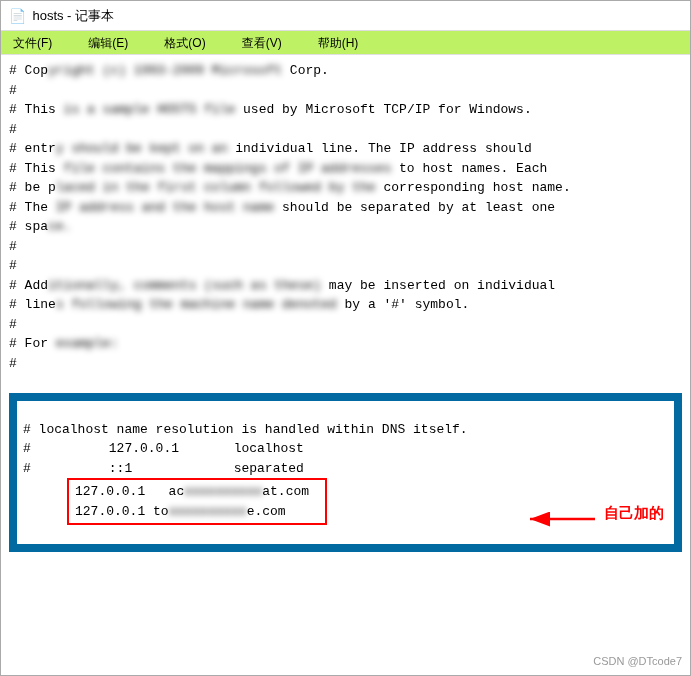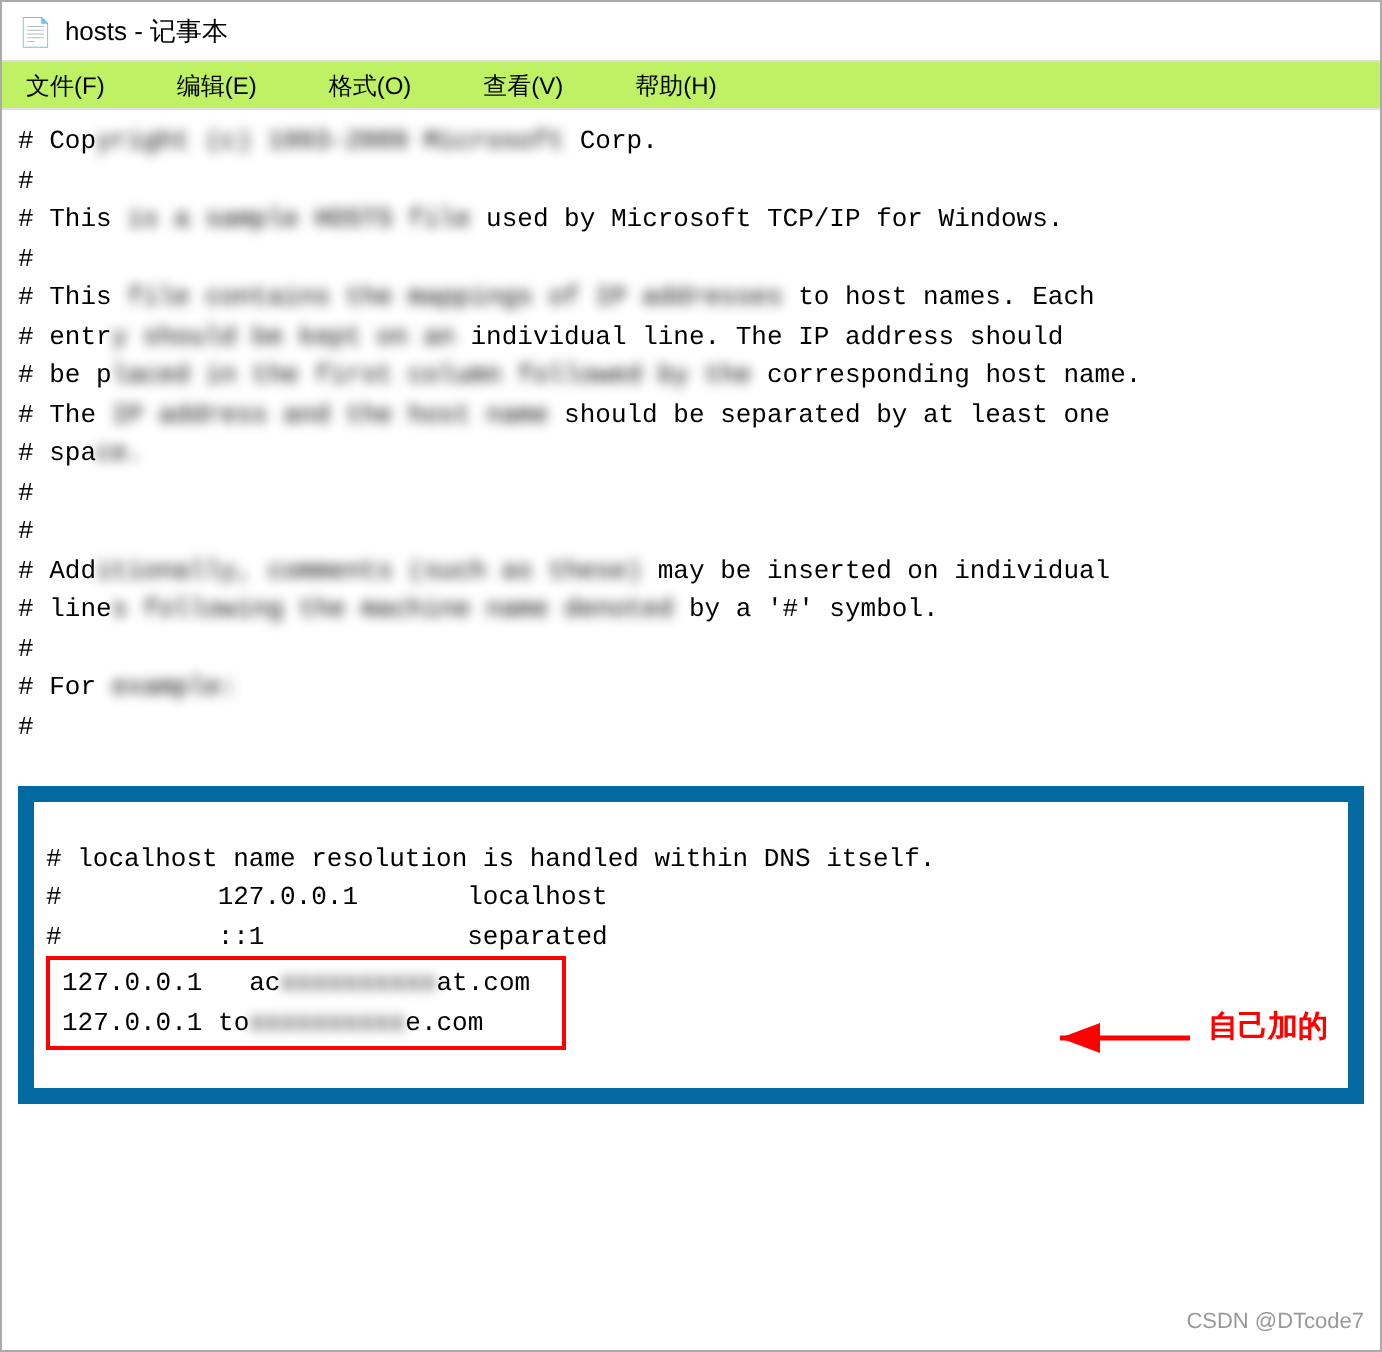--- a/index.html
+++ b/index.html
@@ -111,41 +111,41 @@
     <span class="menu-item">查看(V)</span>
     <span class="menu-item">帮助(H)</span>
   </div>
 
   <div class="editor-area" style="position: relative;">
 
     <div class="line"># Cop<span class="blurred">yright (c) 1993-2009 Microsoft</span> Corp.</div>
     <div class="line">#</div>
     <div class="line"># This <span class="blurred">is a sample HOSTS file</span> used by Microsoft TCP/IP for Windows.</div>
     <div class="line">#</div>
+    <div class="line"># entr<span class="blurred">y should be kept on an</span> individual line. The IP address should</div>
     <div class="line"># This <span class="blurred">file contains the mappings of IP addresses</span> to host names. Each</div>
-    <div class="line"># entr<span class="blurred">y should be kept on an</span> individual line. The IP address should</div>
     <div class="line"># be p<span class="blurred">laced in the first column followed by the</span> corresponding host name.</div>
     <div class="line"># The <span class="blurred">IP address and the host name</span> should be separated by at least one</div>
     <div class="line"># spa<span class="blurred">ce.</span></div>
     <div class="line">#</div>
     <div class="line">#</div>
     <div class="line"># Add<span class="blurred">itionally, comments (such as these)</span> may be inserted on individual</div>
     <div class="line"># line<span class="blurred">s following the machine name denoted</span> by a '#' symbol.</div>
     <div class="line">#</div>
     <div class="line"># For <span class="blurred">example:</span></div>
     <div class="line">#</div>
     <div class="line">&nbsp;</div>
 
     <div style="border: 8px solid #0369a1; padding: 19px 6px; margin-top: 0; position: relative;">
       <div class="line"># localhost name resolution is handled within DNS itself.</div>
       <div class="line">#          127.0.0.1       localhost</div>
       <div class="line">#          ::1             separated</div>
 
       
-      <div style="border: 2px solid red; padding: 2px 6px; position: relative; display: inline-block; min-width: 260px;">
+      <div style="border: 2px solid red; padding: 2px 6px; position: relative; display: inline-block; min-width: 260px; margin-left: 44px;">
         <div class="line">127.0.0.1   ac<span class="blurred">xxxxxxxxxx</span>at.com</div>
         <div class="line">127.0.0.1 to<span class="blurred">xxxxxxxxxx</span>e.com</div>
       </div>
 
       
       <div style="position: absolute; right: 10px; bottom: 10px; display: flex; ">
         <svg width="80" height="30" style="margin-right: 4px;">
           <defs>
             <marker id="arrowhead" markerWidth="8" markerHeight="6" refX="8" refY="3" orient="auto">
               <polygon points="0 0, 8 3, 0 6" fill="red"></polygon>

